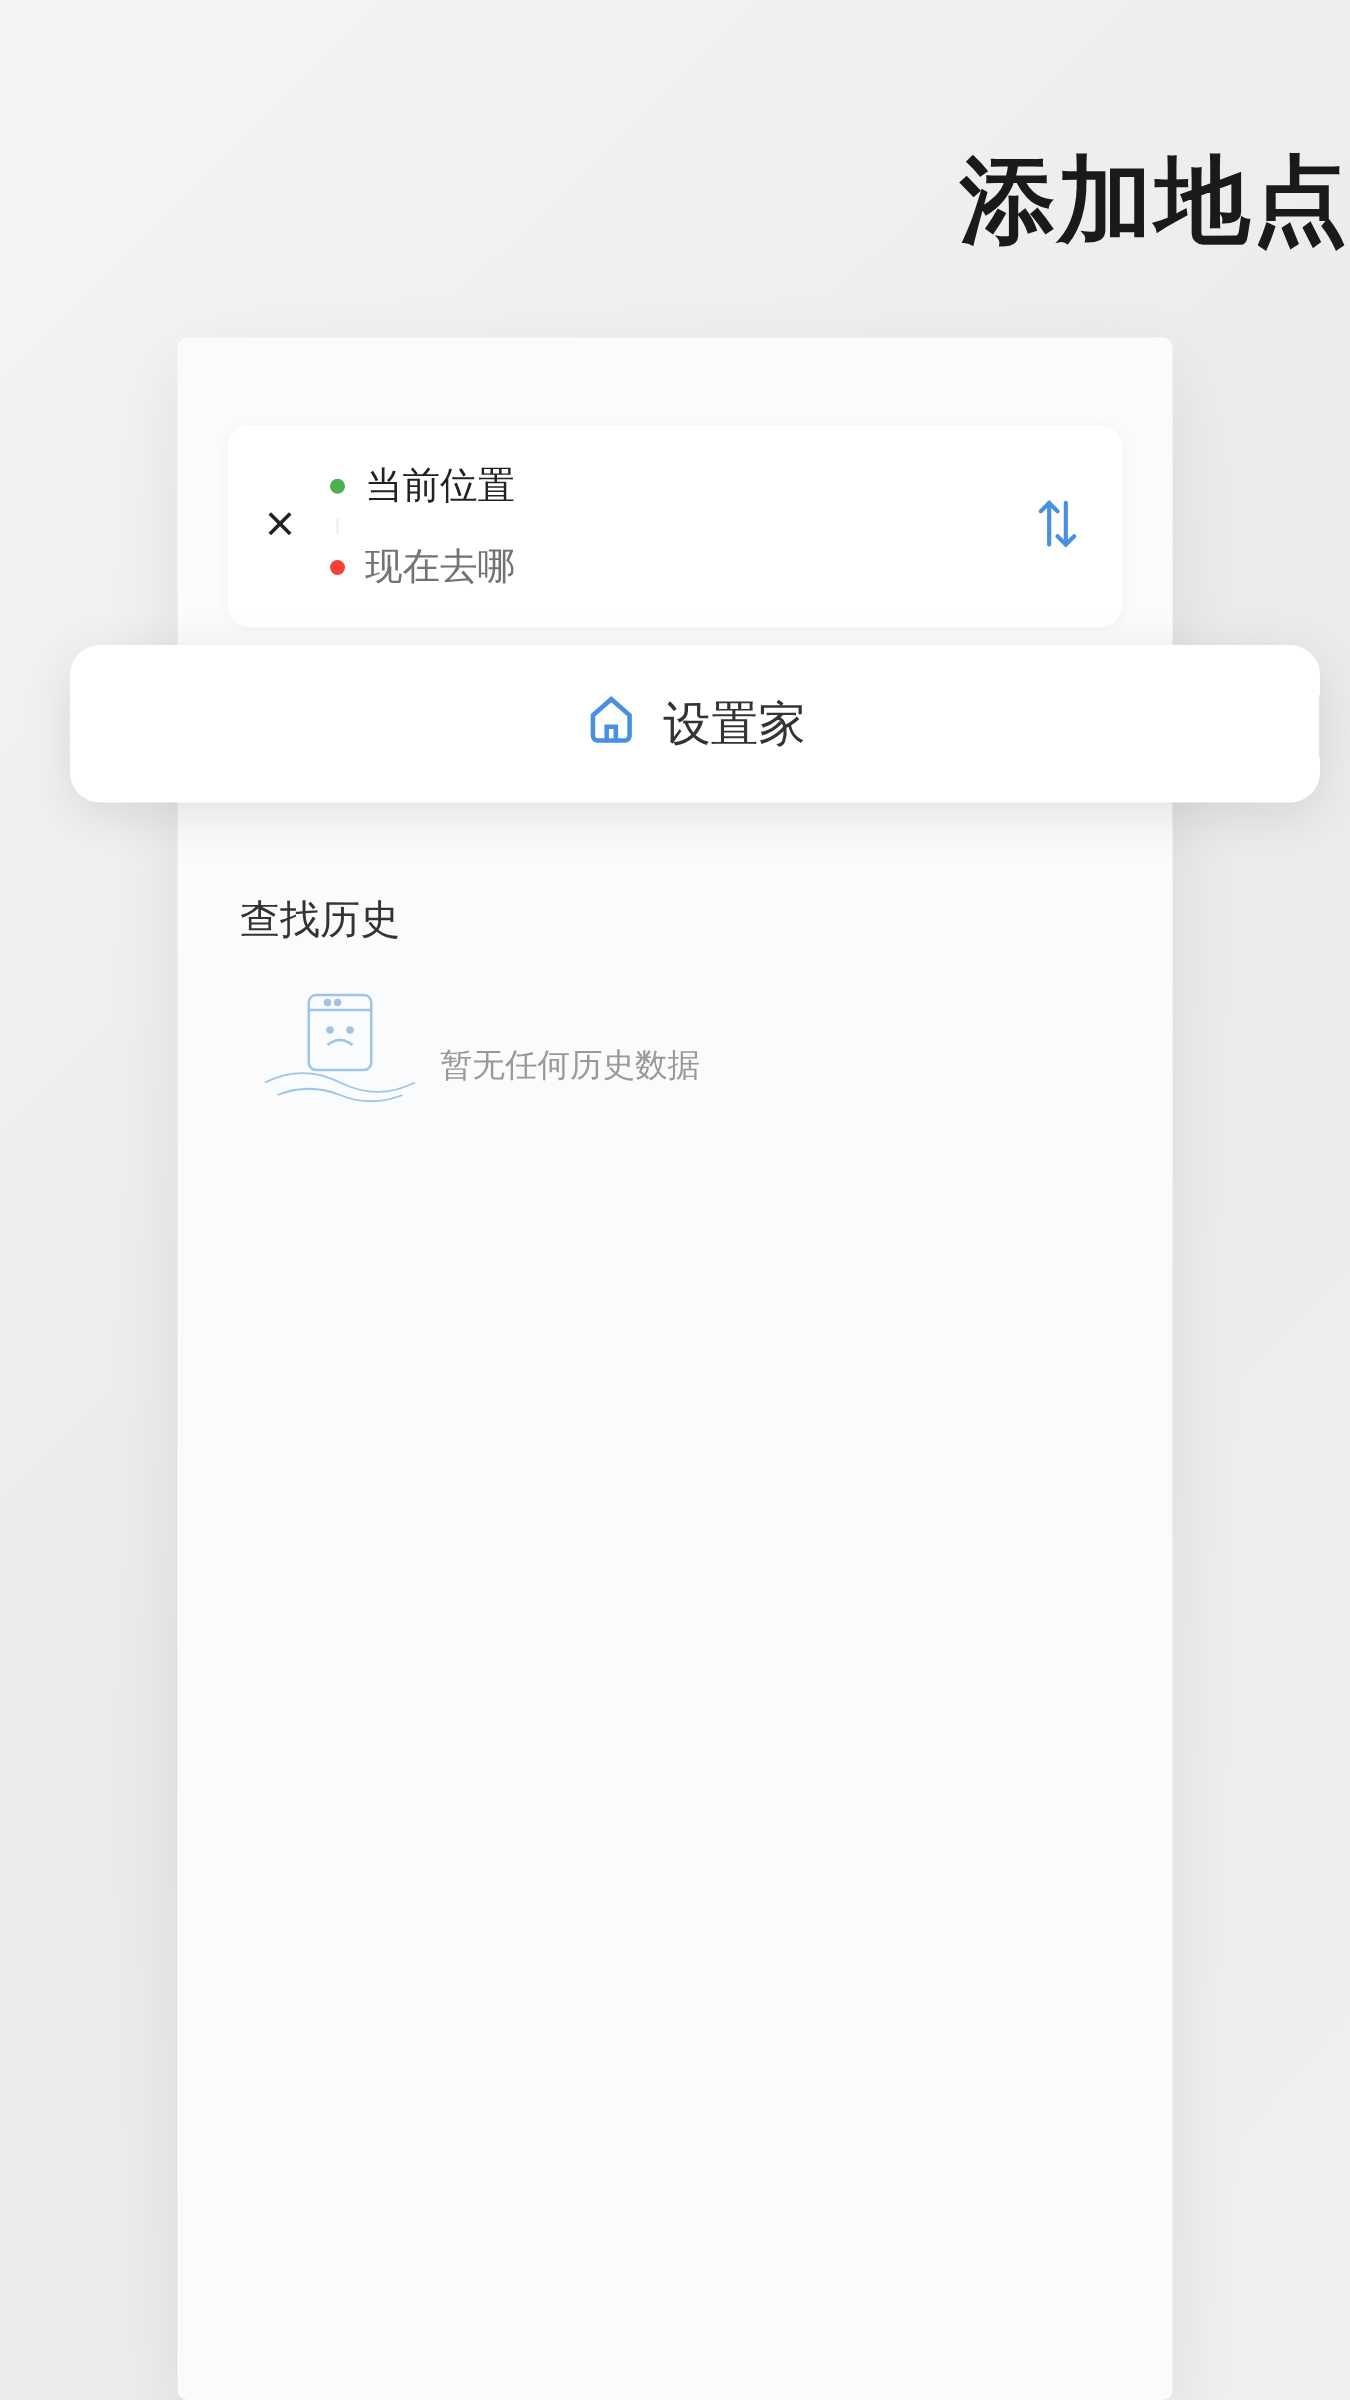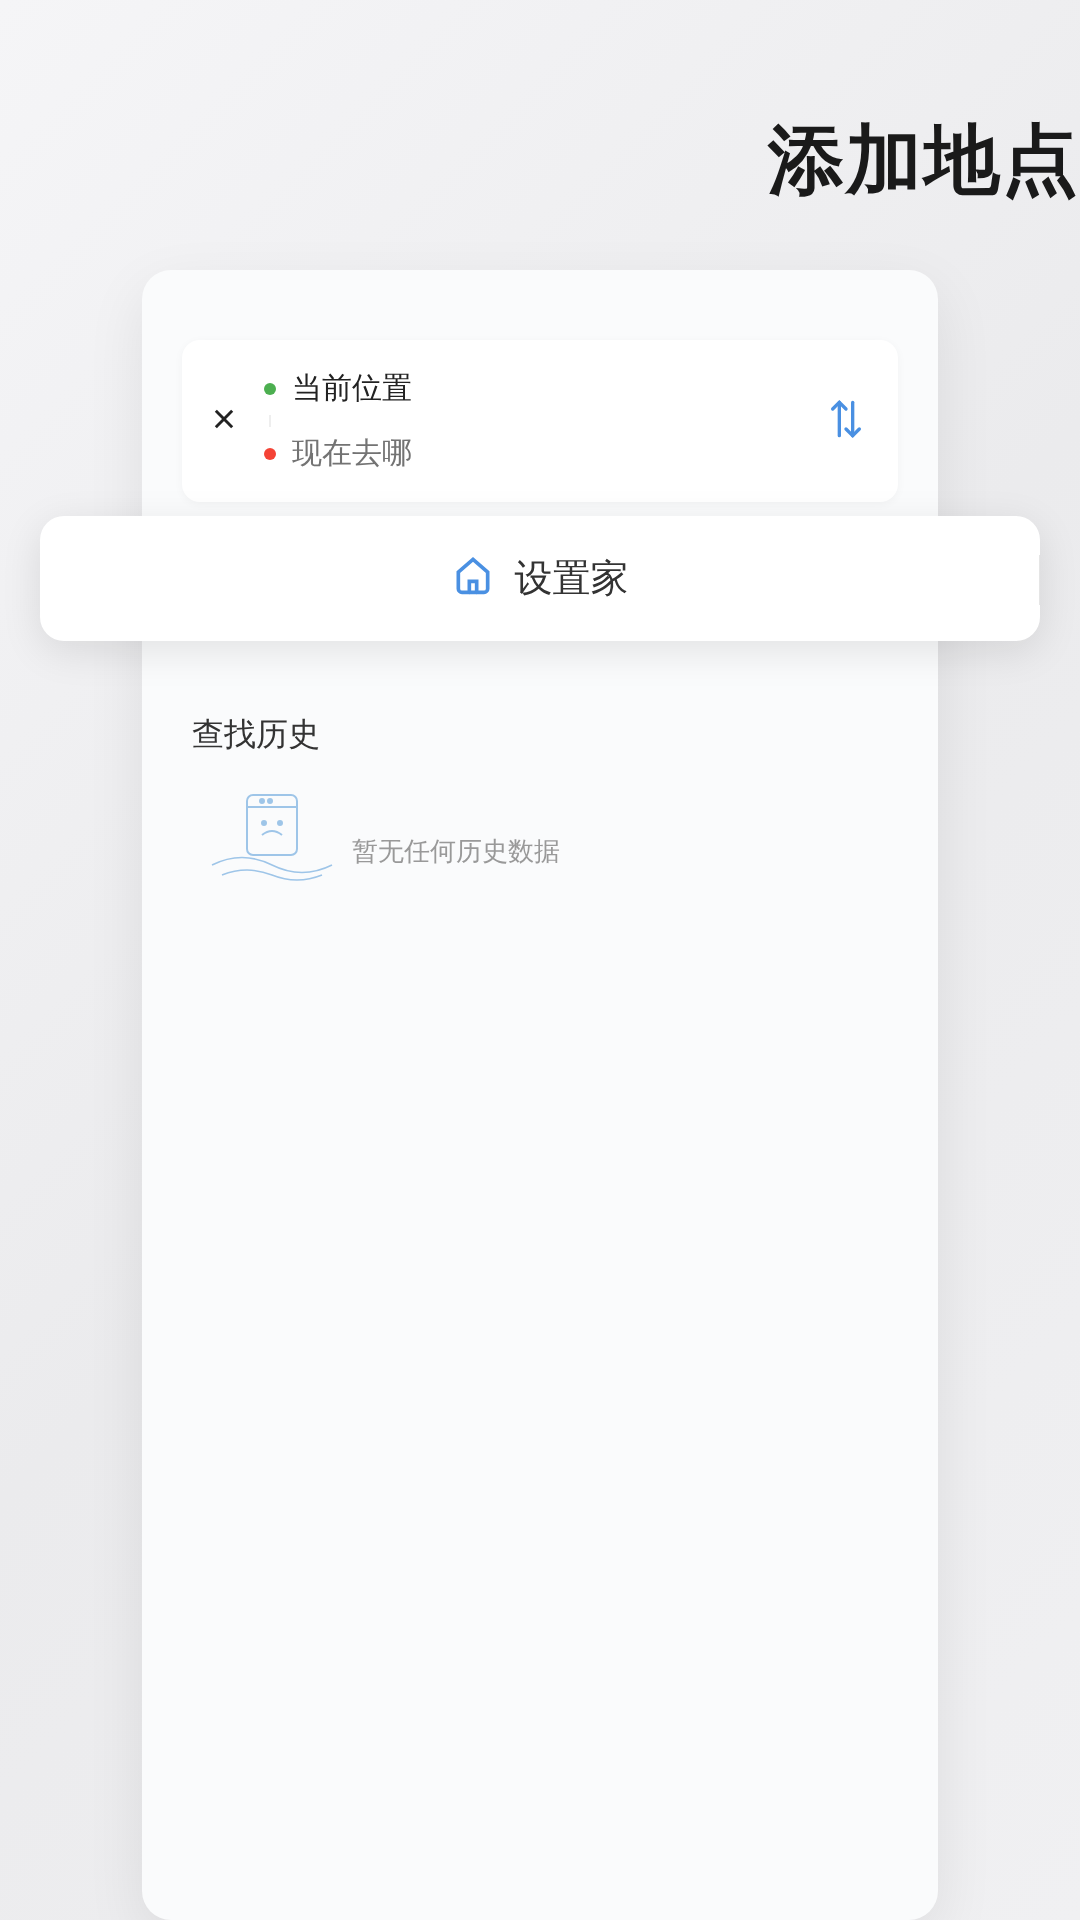--- a/index.html
+++ b/index.html
@@ -19,21 +19,21 @@
       padding-top: 110px;
       letter-spacing: 2px;
     }
     .phone-frame {
       position: absolute;
       top: 270px;
       left: 142px;
       width: 796px;
       height: 1650px;
       background: #fafbfc;
-      border-radius: 29px;
+      border-radius: 8px;
       box-shadow: 0 20px 60px rgba(0,0,0,0.08);
       padding: 70px 0 0 0;
     }
     .search-card {
       margin: 0 40px;
       background: #fff;
       border-radius: 18px;
       box-shadow: 0 2px 10px rgba(0,0,0,0.04);
       display: flex;
       align-items: center;
@@ -77,21 +77,21 @@
       display: flex;
       align-items: center;
       gap: 12px;
       font-size: 30px;
       color: #666;
     }
     .tab.active { color: #4a90e2; }
     .shortcut-card {
       position: absolute;
       top: 516px;
-      left: 40px;
+      left: 56px;
       width: 1000px;
       background: #fff;
       border-radius: 24px;
       box-shadow: 0 10px 40px rgba(0,0,0,0.1);
       display: flex;
       align-items: flex-end;
       padding: 36px 0;
       z-index: 10;
     }
     .shortcut-item {

